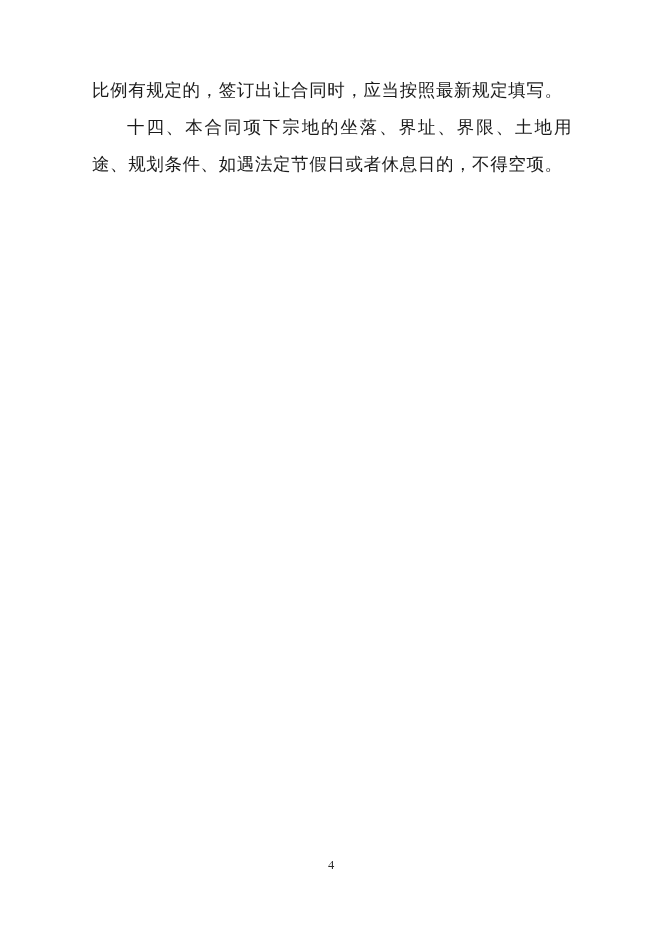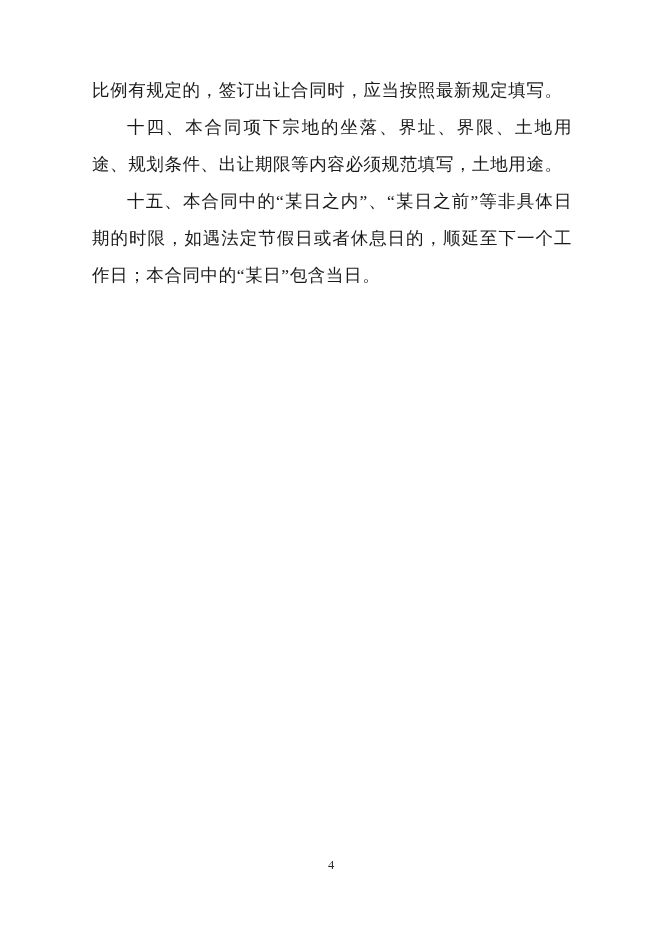--- a/index.html
+++ b/index.html
@@ -47,17 +47,16 @@
     color: #2a2a2a;
     font-family: "Liberation Serif", "DejaVu Serif", serif;
   }
 </style>
 </head>
 <body>
 
 <div class="page">
   <div class="content">
     <p class="para">比例有规定的，签订出让合同时，应当按照最新规定填写。</p>
-    <p class="para indent">十四、本合同项下宗地的坐落、界址、界限、土地用途、规划条件、出让期限等内容必须规范填写，土地用途。</p>
-    <p class="para indent">十五、本合同中的“某日之内”、“某日之前”等非具体日期的时限，如遇法定节假日或者休息日的，顺延至下一个工作日；本合同中的“某日”包含当日。</p>
+    <p class="para indent">十四、本合同项下宗地的坐落、界址、界限、土地用途、规划条件、如遇法定节假日或者休息日的，不得空项。</p>
   </div>
   <div class="page-number">4</div>
 </div>
 
 </body></html>

